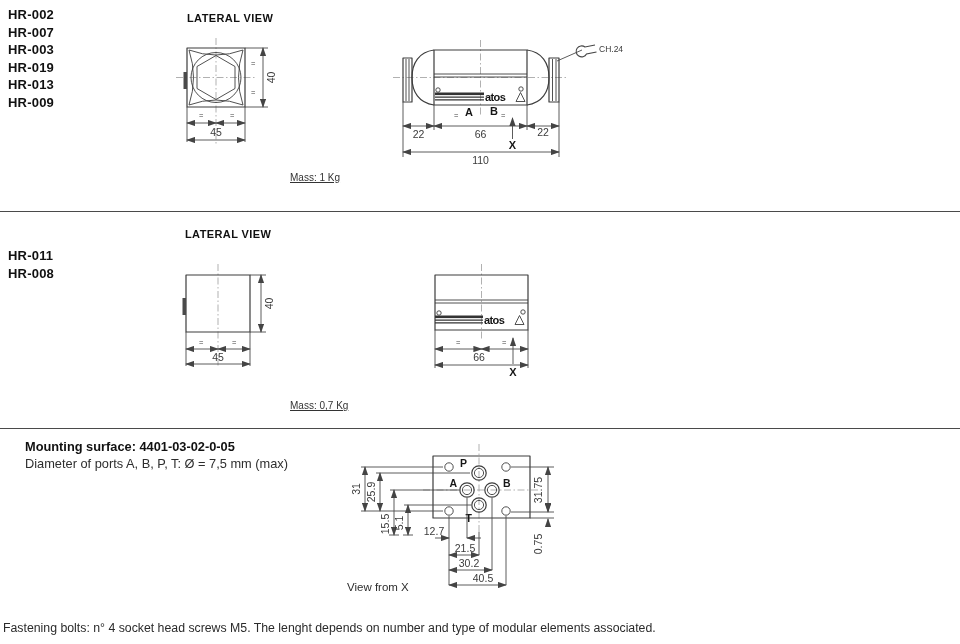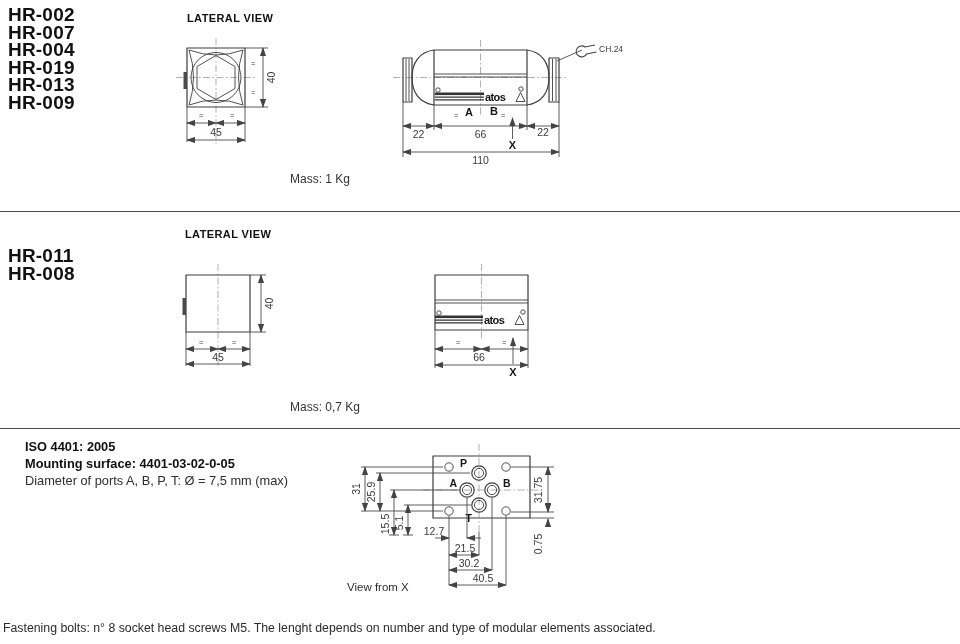--- a/index.html
+++ b/index.html
@@ -1,21 +1,21 @@
 <!DOCTYPE html>
 <html><head>
 <meta charset="utf-8">
 <style>
   html,body{margin:0;padding:0;background:#fff;}
   .page{position:relative;width:960px;height:644px;background:#fff;overflow:hidden;
         font-family:"Liberation Sans",sans-serif;color:#1a1a1a;}
   .abs{position:absolute;}
-  .models{font-size:19px;font-weight:bold;line-height:17.5px;letter-spacing:.2px;color:#111;}
+  .models{font-size:13px;font-weight:bold;line-height:17.5px;letter-spacing:.2px;color:#111;}
   .viewlabel{font-size:11px;font-weight:bold;letter-spacing:.4px;color:#111;}
-  .mass{font-size:12px;color:#333;}
+  .mass{font-size:10px;color:#333;text-decoration:underline;}
   .divider{position:absolute;left:0;width:960px;height:0;border-top:1px solid #4a4a4a;}
   .isoblock{font-size:12.8px;line-height:17px;color:#2e2e2e;}
   .isoblock .b{font-weight:bold;color:#111;}
   .footer{font-size:12.3px;color:#2b2b2b;}
   
   .draw{stroke:#3d3d3d;fill:none;stroke-width:1.2;stroke-linejoin:round;}
   .thin{stroke:#3d3d3d;fill:none;stroke-width:.9;}
   .dim{stroke:#4a4a4a;fill:none;stroke-width:.9;}
   .cl{stroke:#8f8f8f;fill:none;stroke-width:.7;stroke-dasharray:7 2.5 1.5 2.5;}
   text{font-family:"Liberation Sans",sans-serif;}
@@ -37,21 +37,21 @@
     <defs>
       <marker id="arr" markerWidth="10" markerHeight="7" refX="9" refY="3.5" orient="auto-start-reverse">
         <path d="M0,0 L10,3.5 L0,7 Z" fill="#444"></path>
       </marker>
     </defs>
   </svg>
 
   <div class="abs models" style="left:8px;top:6px;">
     <div>HR-002</div>
     <div>HR-007</div>
-    <div>HR-004</div>
+    <div>HR-003</div>
     <div>HR-019</div>
     <div>HR-013</div>
     <div>HR-009</div>
   </div>
 
   <div class="abs viewlabel" style="left:187px;top:12px;">LATERAL VIEW</div>
 
   <svg class="abs" style="left:160px;top:28px;" width="132" height="122" viewBox="0 0 132 122">
     <line class="cl" x1="56" y1="10" x2="56" y2="116"></line>
     <line class="cl" x1="16" y1="49.5" x2="96" y2="49.5"></line>
@@ -182,21 +182,20 @@
 
     <line class="dim" x1="93" y1="106" x2="93" y2="80" marker-end="url(#arr)"></line>
     <text class="axislbl" x="93" y="118" text-anchor="middle">X</text>
   </svg>
 
   <div class="abs mass" style="left:290px;top:400px;">Mass: 0,7 Kg</div>
 
   <div class="divider" style="top:428px;"></div>
 
   <div class="abs isoblock" style="left:25px;top:438px;">
-    <div class="b">ISO 4401: 2005</div>
     <div class="b">Mounting surface: 4401-03-02-0-05</div>
     <div>Diameter of ports A, B, P, T: Ø = 7,5 mm (max)</div>
   </div>
 
   <svg class="abs" style="left:335px;top:432px;" width="285" height="172" viewBox="0 0 285 172">
     <line class="cl" x1="144" y1="12" x2="144" y2="100"></line>
     <line class="cl" x1="88" y1="58" x2="205" y2="58"></line>
     <rect class="draw" x="98" y="24" width="97" height="62"></rect>
 
     <circle class="thin" cx="114" cy="35" r="4.2"></circle>
@@ -262,15 +261,15 @@
     <line class="dim" x1="195" y1="86" x2="219" y2="86"></line>
     <line class="dim" x1="213" y1="35" x2="213" y2="80" marker-start="url(#arr)" marker-end="url(#arr)"></line>
     <text class="dimtxt" transform="translate(207,58) rotate(-90)" text-anchor="middle">31.75</text>
     <line class="dim" x1="213" y1="71" x2="213" y2="79" marker-end="url(#arr)"></line>
     <line class="dim" x1="213" y1="95" x2="213" y2="87" marker-end="url(#arr)"></line>
     <text class="dimtxt" transform="translate(207,112) rotate(-90)" text-anchor="middle">0.75</text>
 
     <text x="12" y="159" style="font-size:11.5px" fill="#2e2e2e">View from X</text>
   </svg>
 
-  <div class="abs footer" style="left:3px;top:621px;">Fastening bolts: n° 8 socket head screws M5. The lenght depends on number and type of modular elements associated.</div>
+  <div class="abs footer" style="left:3px;top:621px;">Fastening bolts: n° 4 socket head screws M5. The lenght depends on number and type of modular elements associated.</div>
 
 </div>
 
 </body></html>

